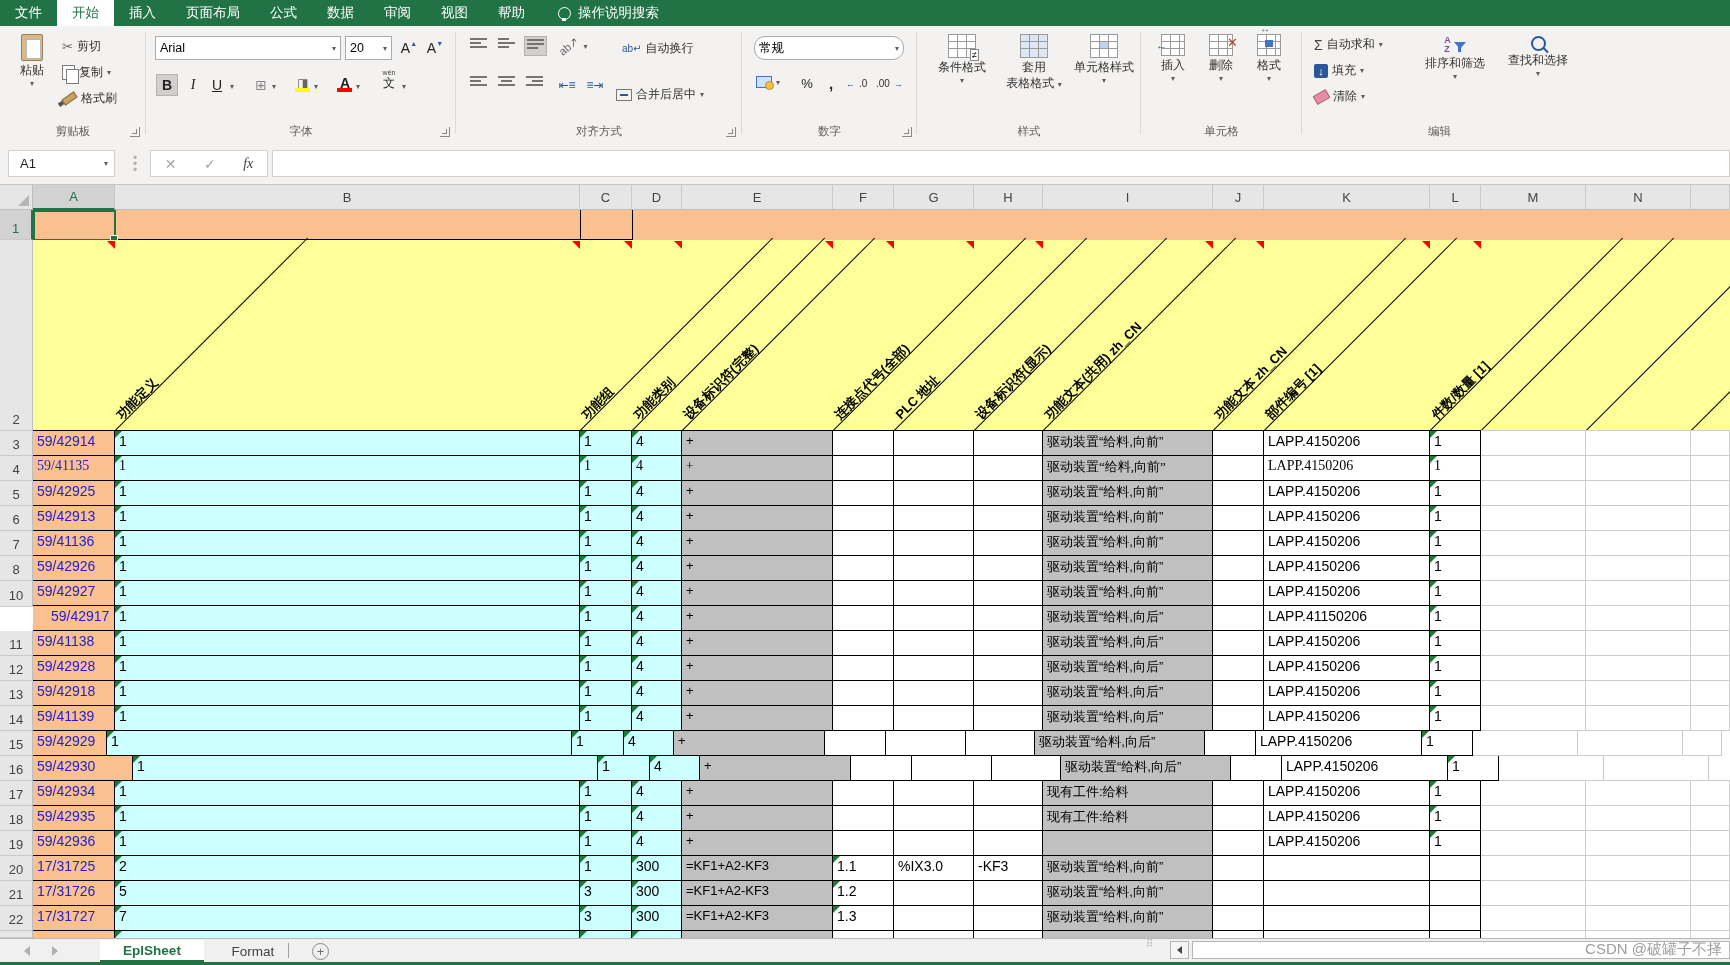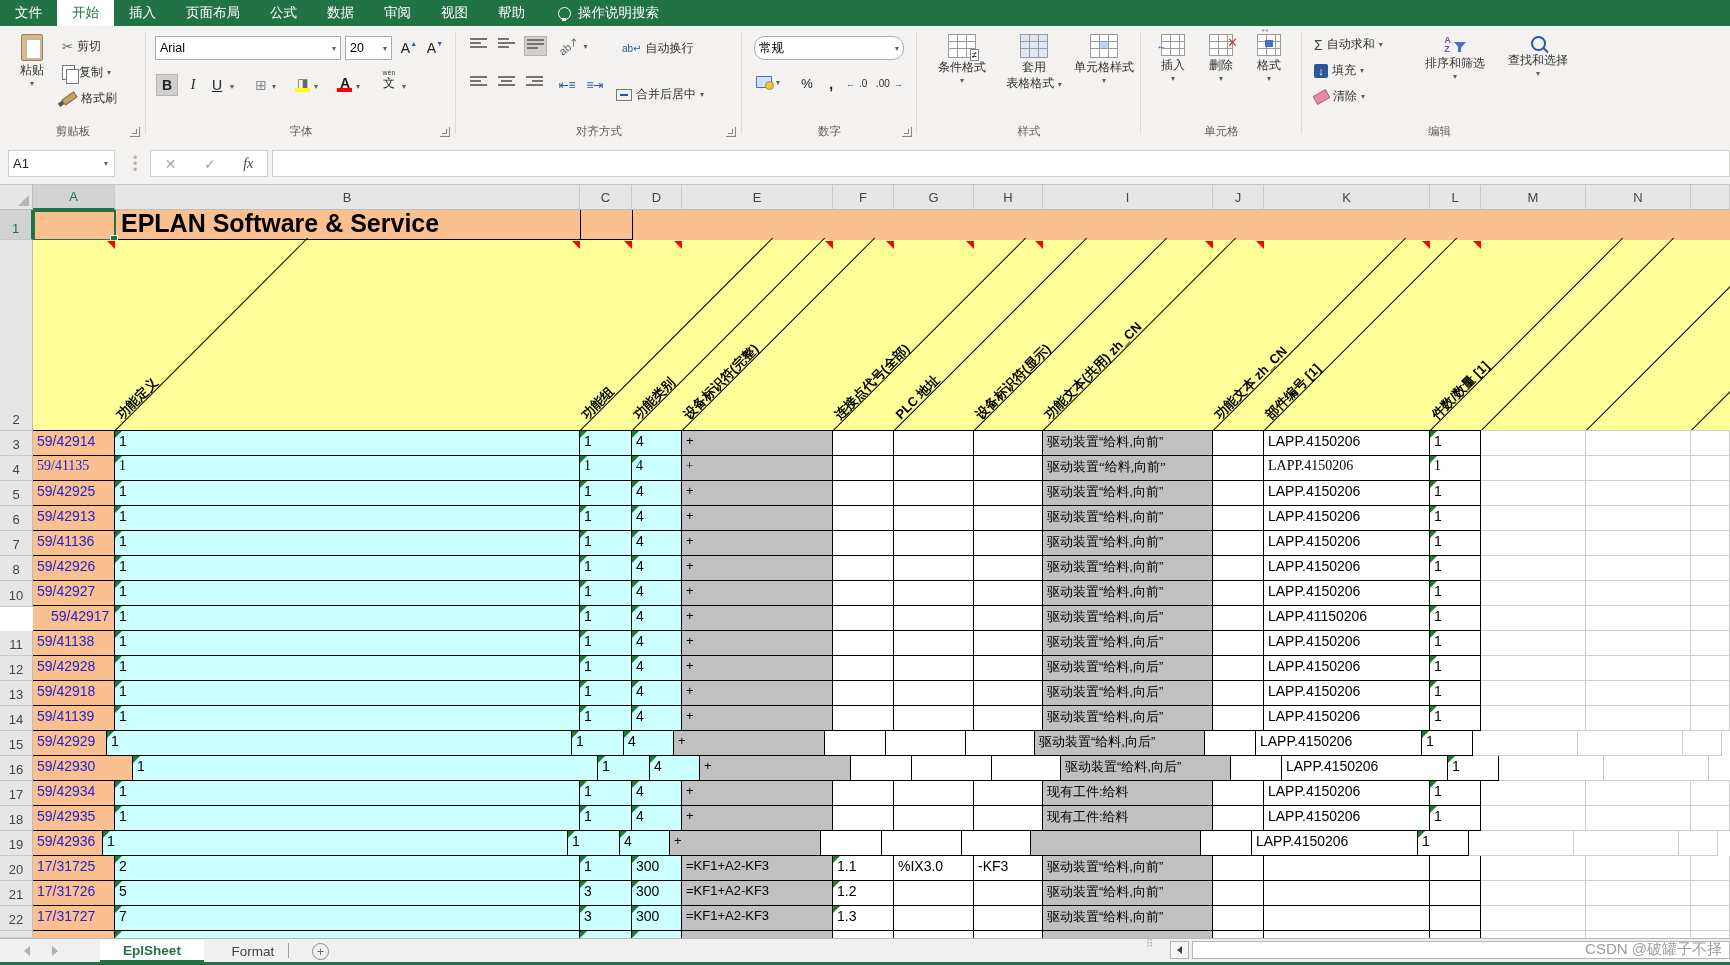--- a/index.html
+++ b/index.html
@@ -52,21 +52,21 @@
   .eraseic{width:13px;height:8px;background:#e48ca2;border:1px solid #b25e76;transform:rotate(-30deg);border-radius:1px;}
   .az{font-size:9px;font-weight:bold;color:#7c4fa0;line-height:9px;}
   .funnel{width:0;height:0;border-left:6px solid transparent;border-right:6px solid transparent;border-top:7px solid #4472c4;position:relative;}
   .funnel:after{content:"";position:absolute;left:-1.5px;top:-7px;width:3px;height:10px;background:#4472c4;}
   .magnif{width:11px;height:11px;border:2px solid #2b579a;border-radius:50%;position:relative;}
   .magnif:after{content:"";position:absolute;width:7px;height:2px;background:#2b579a;transform:rotate(45deg);left:9px;top:11px;}
   .moneyic{width:14px;height:10px;background:#cfe3ff;border:1px solid #4472c4;position:relative;}
   .moneyic:after{content:"";position:absolute;right:-3px;bottom:-3px;width:7px;height:7px;background:#f3c145;border-radius:50%;border:1px solid #b78e1e;}
   
   .fbar{position:absolute;left:0;top:143px;width:100%;height:42px;background:#f3f2f1;box-sizing:border-box;border-bottom:1px solid #c8c6c4;}
-  .namebox{position:absolute;left:8px;top:7px;width:107px;height:27px;background:#fff;border:1px solid #d1d0ce;display:flex;align-items:center;font-size:13px;color:#222;padding-left:4px;box-sizing:border-box;}
+  .namebox{position:absolute;left:8px;top:7px;width:107px;height:27px;background:#fff;border:1px solid #d1d0ce;display:flex;align-items:center;font-size:13px;color:#222;padding-left:11px;box-sizing:border-box;}
   .namebox .dd{margin-left:auto;margin-right:6px;}
   .fdots{position:absolute;left:133px;top:12px;color:#b5b3b1;font-size:12px;letter-spacing:0;line-height:6px;}
   .fxbox{position:absolute;left:150px;top:7px;width:118px;height:27px;background:#fff;border:1px solid #d1d0ce;display:flex;align-items:center;justify-content:space-around;box-sizing:border-box;}
   .fxbox .x{color:#a8a6a4;font-size:14px;} .fxbox .ck{color:#a8a6a4;font-size:14px;}
   .fxbox .fx{color:#444;font-size:14px;font-family:"Liberation Serif",serif;font-style:italic;}
   .finput{position:absolute;left:272px;top:7px;right:0;height:27px;background:#fff;border:1px solid #d1d0ce;box-sizing:border-box;}
   
   .corner{position:absolute;left:0;top:185px;width:33px;height:25px;background:#e6e6e6;border-right:1px solid #bdbdbd;border-bottom:1px solid #bdbdbd;box-sizing:border-box;}
   .corner:after{content:"";position:absolute;right:3px;bottom:3px;width:0;height:0;border-left:11px solid transparent;border-bottom:11px solid #b5b5b5;}
   .colhead{position:absolute;top:185px;height:25px;background:#e6e6e6;border-right:1px solid #c9c9c9;border-bottom:1px solid #bdbdbd;box-sizing:border-box;
@@ -417,21 +417,20 @@
       <div class="rowhead" style="top: 781px; height: 25px;">17</div>
       <div class="rowhead" style="top: 806px; height: 25px;">18</div>
       <div class="rowhead" style="top: 831px; height: 25px;">19</div>
       <div class="rowhead" style="top: 856px; height: 25px;">20</div>
       <div class="rowhead" style="top: 881px; height: 25px;">21</div>
       <div class="rowhead" style="top: 906px; height: 25px;">22</div>
       <div class="rowhead" style="top: 931px; height: 7px;"></div>
     </div>
 
   <div class="r1strip"></div>
-  <div class="titletxt">EPLAN Software &amp; Service</div>
   <div class="r1v" style="left:580px;"></div>
   <div class="r1v" style="left:632px;"></div>
   <div class="r1b" style="left:115px;width:518px;"></div>
   <div class="selbox"></div>
 
   <div class="r2strip"></div>
   <div id="diag-layer">
       <div class="diag" style="left: 115px; top: 430px;"></div>
       <div class="diag" style="left: 580px; top: 430px;"></div>
       <div class="diag" style="left: 632px; top: 430px;"></div>
@@ -741,21 +740,21 @@
         <div class="c cw" style="width: 69px;"></div>
         <div class="c cg" style="width: 170px;">现有工件:给料</div>
         <div class="c cw" style="width: 51px;"></div>
         <div class="c cw" style="width: 166px;">LAPP.4150206</div>
         <div class="c cw tri" style="width: 51px;">1</div>
         <div class="c cn" style="width: 105px;"></div>
         <div class="c cn" style="width: 105px;"></div>
         <div class="c cn" style="width: 39px;"></div>
       </div>
       <div class="drow" style="top: 831px; height: 25px; overflow: hidden;">
-        <div class="c ca" style="width: 70px;">59/42936</div>
+        <div class="c ca" style="width: 82px;">59/42936</div>
         <div class="c cy tri" style="width: 465px;">1</div>
         <div class="c cy tri" style="width: 52px;">1</div>
         <div class="c cy tri" style="width: 50px;">4</div>
         <div class="c cg" style="width: 151px;">+</div>
         <div class="c cw" style="width: 61px;"></div>
         <div class="c cw" style="width: 80px;"></div>
         <div class="c cw" style="width: 69px;"></div>
         <div class="c cg" style="width: 170px;"></div>
         <div class="c cw" style="width: 51px;"></div>
         <div class="c cw" style="width: 166px;">LAPP.4150206</div>

